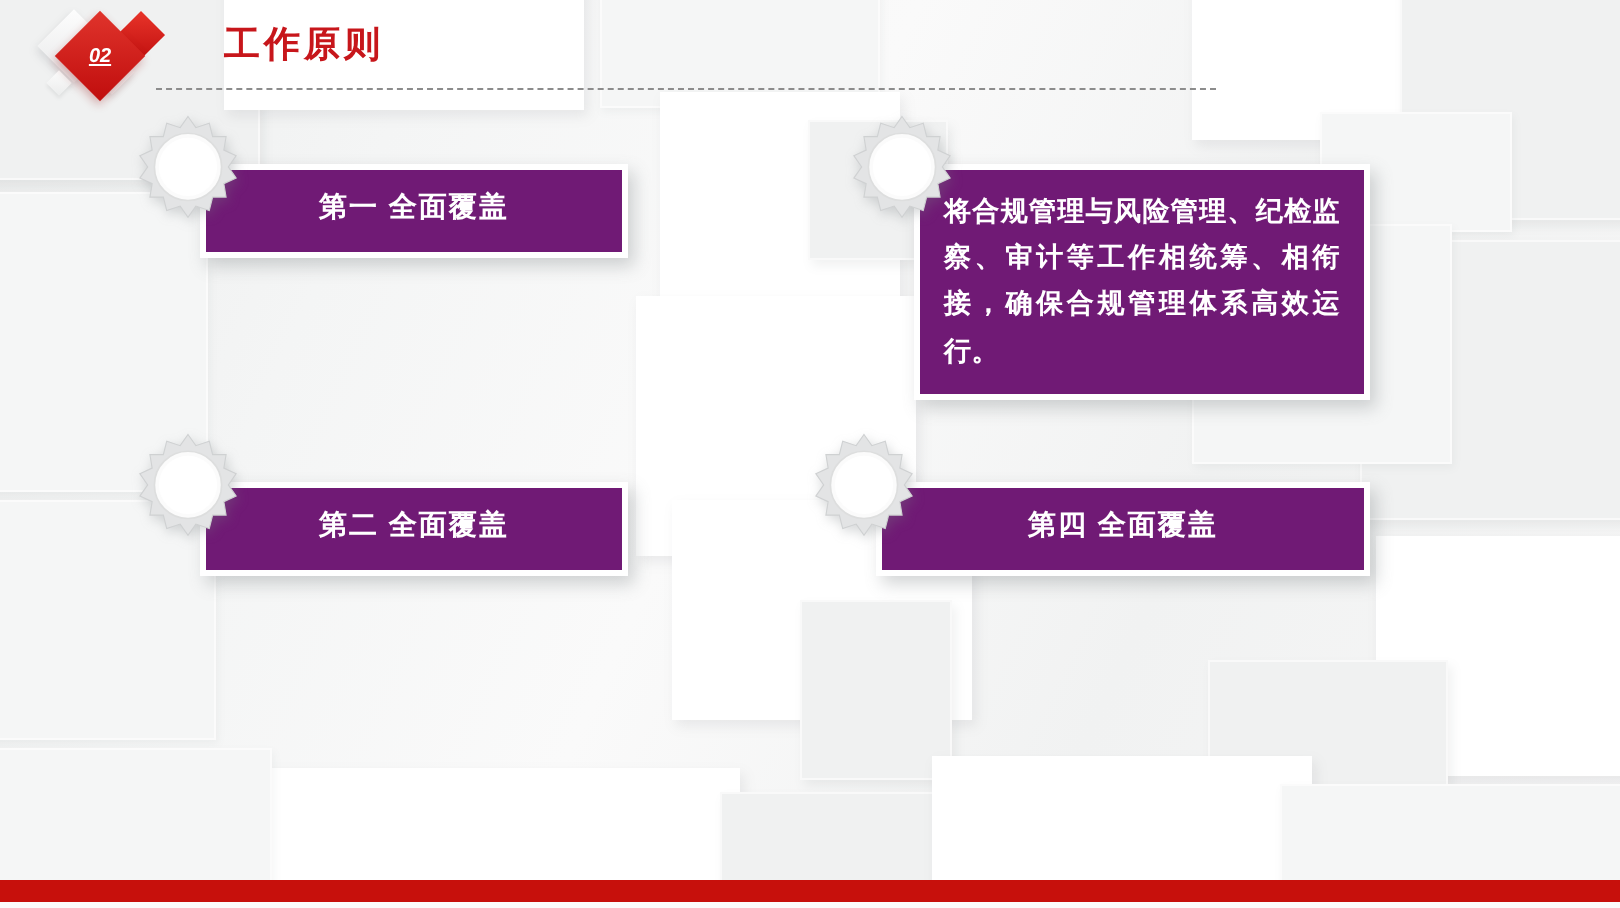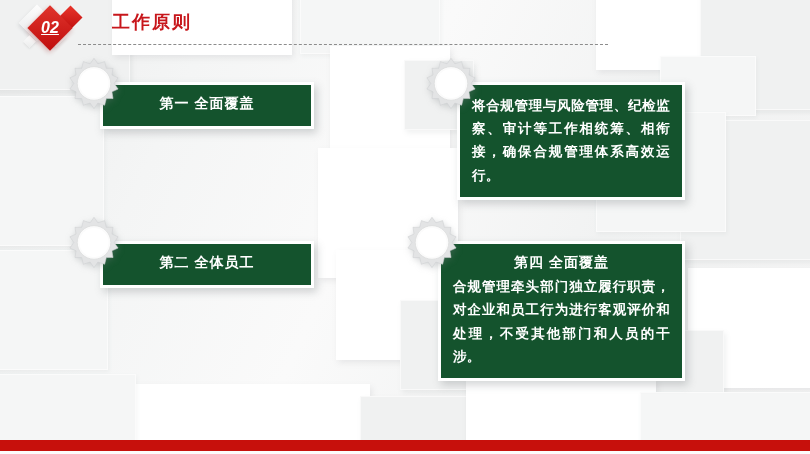--- a/index.html
+++ b/index.html
@@ -73,21 +73,21 @@
     left: 16px; top: 8px; width: 32px; height: 32px;
     background: linear-gradient(135deg,#e0342c,#c00d0d);
     box-shadow: 1px 2px 5px rgba(150,20,20,0.30);
   }
   #logo-num {
     position: absolute;
     left: 16px; top: 8px;
     width: 32px; height: 32px;
     display: flex; align-items: center; justify-content: center;
     color: #ffffff;
-    font-size: 16px;
+    font-size: 10px;
     font-weight: bold;
     font-style: italic;
     letter-spacing: 0px;
     text-decoration: underline;
   }
 
   #page-title {
     position: absolute;
     left: 112px; top: 10px;
     font-size: 18px;
@@ -99,21 +99,21 @@
   #title-rule {
     position: absolute;
     left: 78px; top: 44px;
     width: 530px; height: 0;
     border-top: 1px dashed #8c8c8c;
   }
 
   
   .card {
     position: absolute;
-    background: #14532d;
+    background: #701a75;
     border: 3px solid #ffffff;
     box-shadow: 3px 4px 8px rgba(110,115,120,0.30);
     color: #ffffff;
     z-index: 10;
   }
   .card-inner {
     padding: 9px 12px 10px 12px;
   }
   .card-title {
     text-align: center;
@@ -219,21 +219,21 @@
 <svg class="gear" id="gear-1" viewBox="0 0 100 100">
   <g>
     <path d="M50 4 L57 14 L69 10 L72 22 L84 22 L82 34 L93 39 L86 49 L93 59 L82 64 L84 76 L72 76 L69 88 L57 84 L50 94 L43 84 L31 88 L28 76 L16 76 L18 64 L7 59 L14 49 L7 39 L18 34 L16 22 L28 22 L31 10 L43 14 Z" fill="#e3e4e5" stroke="#cfd1d2" stroke-width="1"></path>
     <circle cx="50" cy="49" r="30" fill="#fbfbfb" stroke="#dddede" stroke-width="1.5"></circle>
     <circle cx="50" cy="49" r="26" fill="#ffffff"></circle>
   </g>
 </svg>
 
 <div class="card" id="card-2">
   <div class="card-inner">
-    <div class="card-title">第二  全体员工</div>
+    <div class="card-title">第二  全面覆盖</div>
   </div>
 </div>
 <svg class="gear" id="gear-2" viewBox="0 0 100 100">
   <g>
     <path d="M50 4 L57 14 L69 10 L72 22 L84 22 L82 34 L93 39 L86 49 L93 59 L82 64 L84 76 L72 76 L69 88 L57 84 L50 94 L43 84 L31 88 L28 76 L16 76 L18 64 L7 59 L14 49 L7 39 L18 34 L16 22 L28 22 L31 10 L43 14 Z" fill="#e3e4e5" stroke="#cfd1d2" stroke-width="1"></path>
     <circle cx="50" cy="49" r="30" fill="#fbfbfb" stroke="#dddede" stroke-width="1.5"></circle>
     <circle cx="50" cy="49" r="26" fill="#ffffff"></circle>
   </g>
 </svg>
 
@@ -246,21 +246,20 @@
   <g>
     <path d="M50 4 L57 14 L69 10 L72 22 L84 22 L82 34 L93 39 L86 49 L93 59 L82 64 L84 76 L72 76 L69 88 L57 84 L50 94 L43 84 L31 88 L28 76 L16 76 L18 64 L7 59 L14 49 L7 39 L18 34 L16 22 L28 22 L31 10 L43 14 Z" fill="#e3e4e5" stroke="#cfd1d2" stroke-width="1"></path>
     <circle cx="50" cy="49" r="30" fill="#fbfbfb" stroke="#dddede" stroke-width="1.5"></circle>
     <circle cx="50" cy="49" r="26" fill="#ffffff"></circle>
   </g>
 </svg>
 
 <div class="card" id="card-4">
   <div class="card-inner">
     <div class="card-title">第四  全面覆盖</div>
-    <div class="card-body">合规管理牵头部门独立履行职责，对企业和员工行为进行客观评价和处理，不受其他部门和人员的干涉。</div>
   </div>
 </div>
 <svg class="gear" id="gear-4" viewBox="0 0 100 100">
   <g>
     <path d="M50 4 L57 14 L69 10 L72 22 L84 22 L82 34 L93 39 L86 49 L93 59 L82 64 L84 76 L72 76 L69 88 L57 84 L50 94 L43 84 L31 88 L28 76 L16 76 L18 64 L7 59 L14 49 L7 39 L18 34 L16 22 L28 22 L31 10 L43 14 Z" fill="#e3e4e5" stroke="#cfd1d2" stroke-width="1"></path>
     <circle cx="50" cy="49" r="30" fill="#fbfbfb" stroke="#dddede" stroke-width="1.5"></circle>
     <circle cx="50" cy="49" r="26" fill="#ffffff"></circle>
   </g>
 </svg>
 

